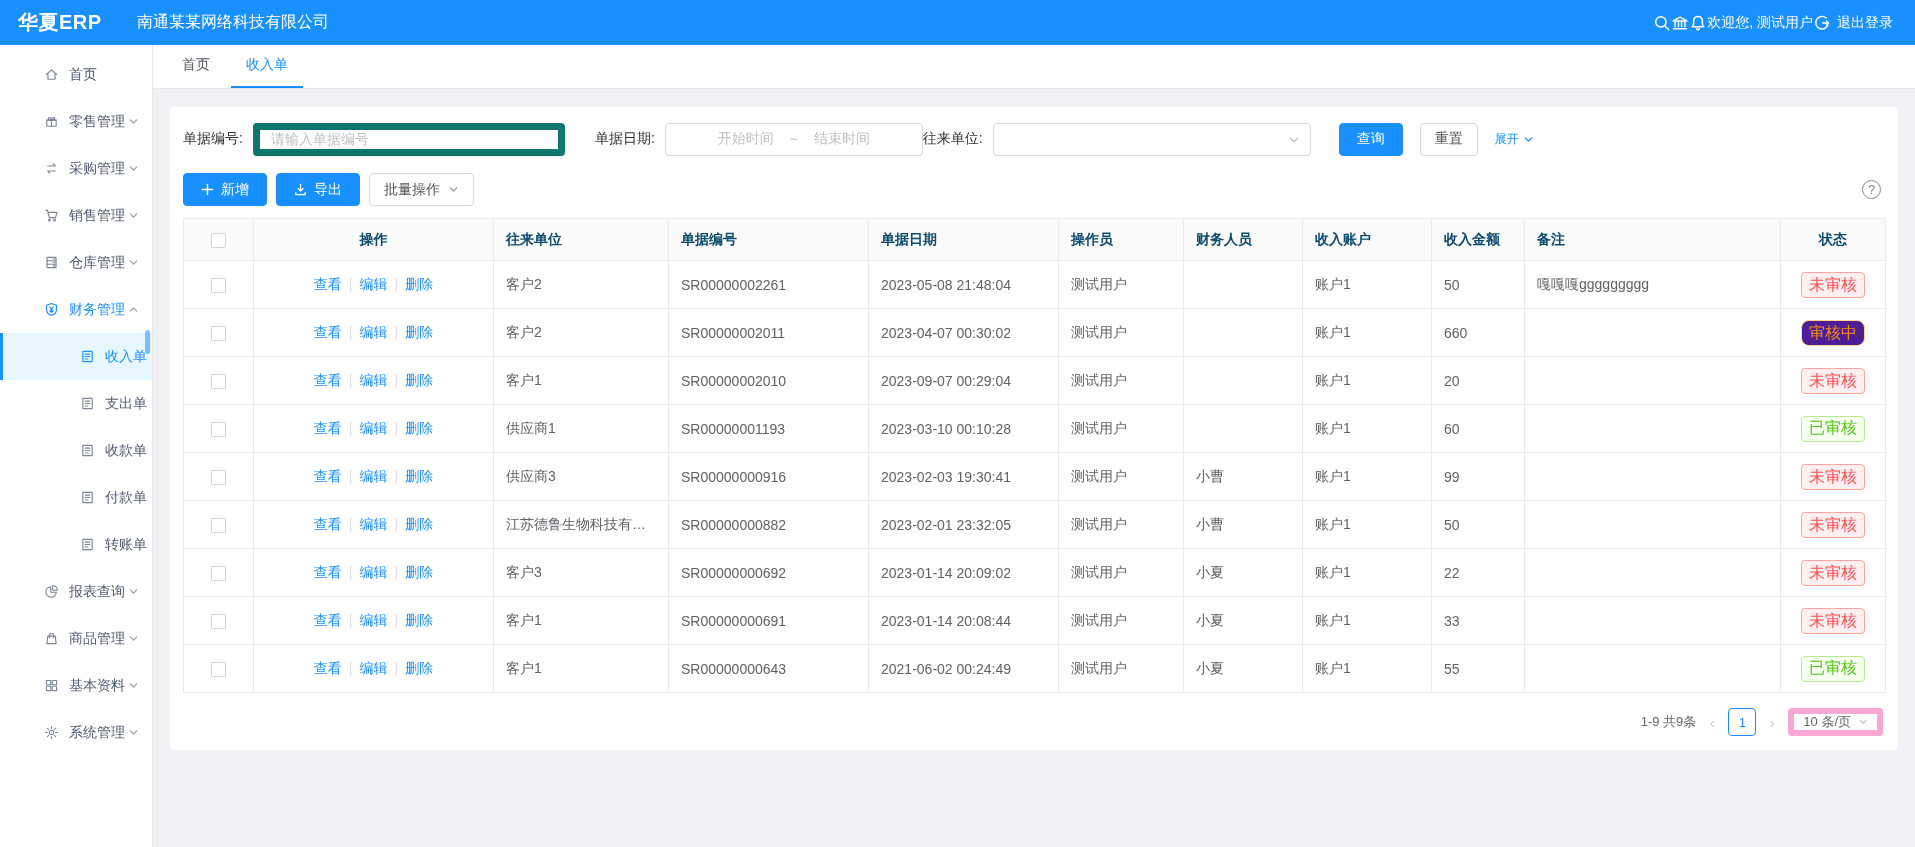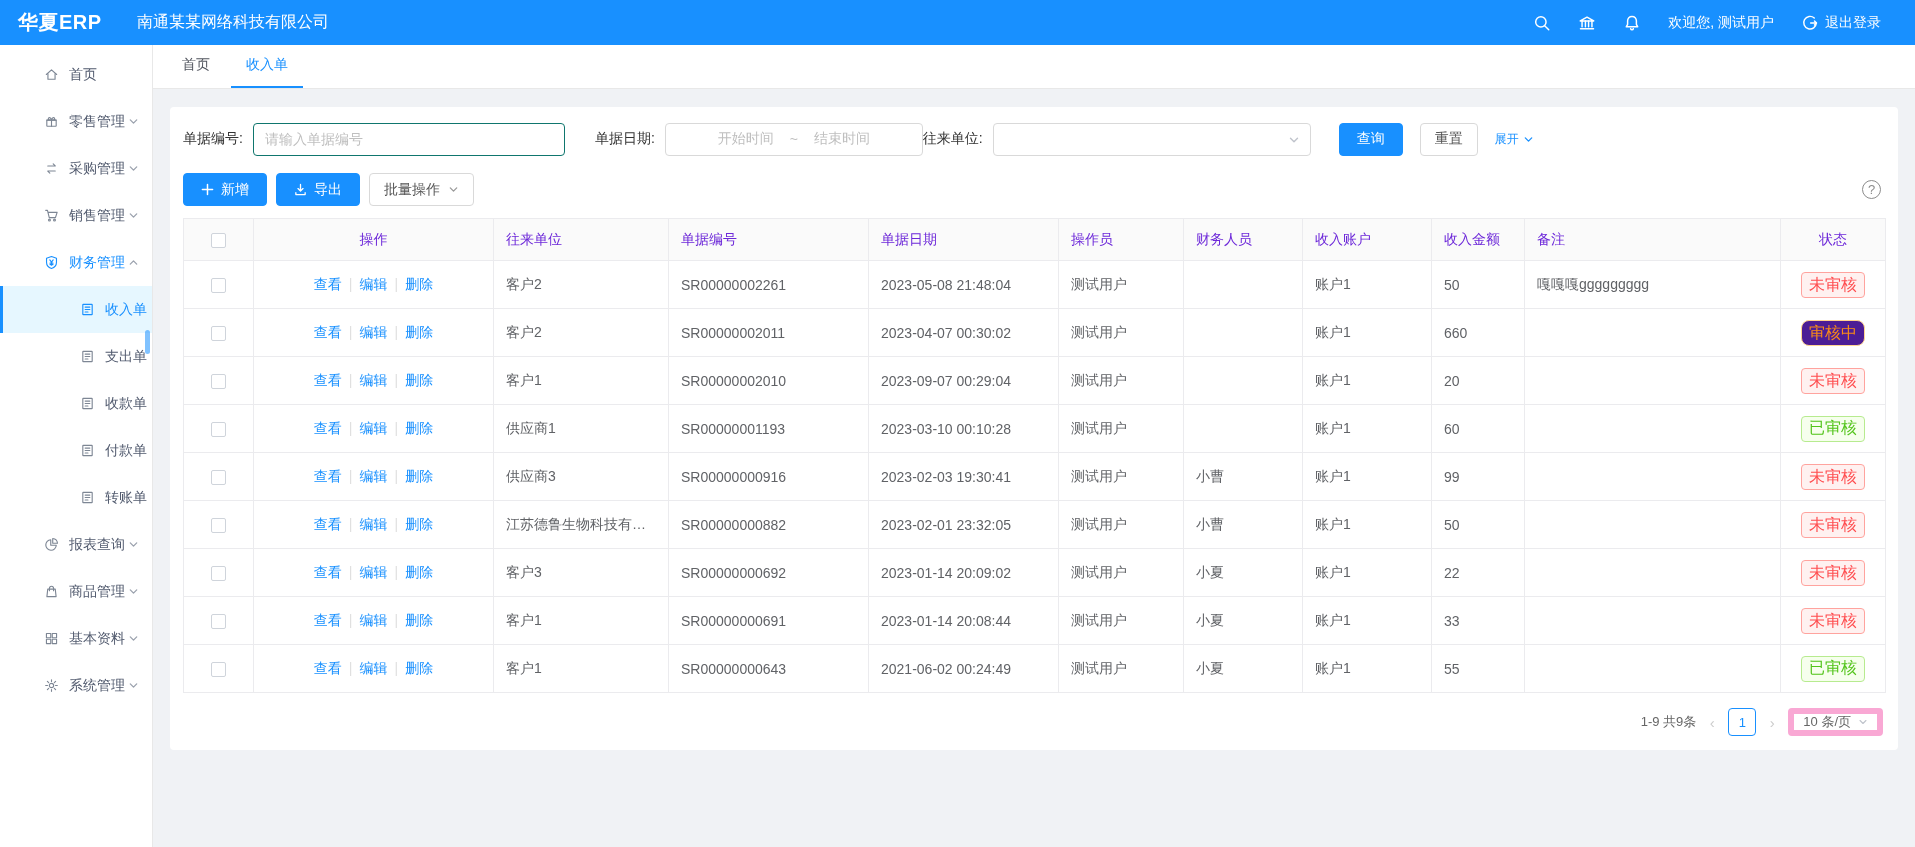--- a/index.html
+++ b/index.html
@@ -3,21 +3,21 @@
 <meta charset="utf-8">
 <style>
   :root{ --primary:#1890ff; }
   *{box-sizing:border-box;margin:0;padding:0;font-family:"Liberation Sans","DejaVu Sans",sans-serif;}
   body{width:1915px;height:847px;overflow:hidden;background:#f0f2f5;}
 
   
   .topbar{height:45px;background:var(--primary);display:flex;align-items:center;color:#fff;}
   .logo{width:119px;padding-left:18px;font-size:20px;font-weight:bold;letter-spacing:.5px;white-space:nowrap;}
   .company{margin-left:18px;font-size:16px;}
-  .topbar-right{margin-left:auto;display:flex;align-items:center;gap:27px;padding-right:34px;font-size:14px;}
+  .topbar-right{margin-left:auto;display:flex;align-items:center;padding-right:22px;font-size:14px;}
   .tb-icon{width:18px;height:18px;display:inline-flex;cursor:pointer;}
   .tb-icon svg{width:18px;height:18px;}
   .logout{display:flex;align-items:center;gap:6px;cursor:pointer;}
 
   
   .layout{display:flex;height:802px;}
   .sidebar{width:153px;background:#fff;border-right:1px solid #e8e8e8;position:relative;padding-top:6px;flex:none;}
   .side-item,.side-sub{height:47px;display:flex;align-items:center;font-size:14px;color:#515a6e;cursor:pointer;position:relative;}
   .side-item{padding-left:44px;}
   .side-sub{padding-left:80px;}
@@ -37,21 +37,21 @@
   .main{flex:1;display:flex;flex-direction:column;background:#f0f2f5;min-width:0;}
   .tabbar{height:44px;background:#fff;border-bottom:1px solid #e8e8e8;display:flex;align-items:flex-end;padding-left:14px;}
   .tab{height:44px;display:flex;align-items:center;padding:0 15px;margin-right:6px;font-size:14px;color:#51555e;cursor:pointer;border-bottom:2px solid transparent;}
   .tab.active{color:var(--primary);border-bottom-color:var(--primary);}
   .content{flex:1;padding:18px 17px 0;}
   .card{background:#fff;border-radius:4px;padding:12px 13px 14px;}
 
   
   .filter-row{display:flex;align-items:center;height:40px;}
   .f-label{font-size:14px;color:#333;white-space:nowrap;}
-  .inp{width:312px;height:33px;border:1px solid #0f766e;border-radius:4px;padding:0 11px;font-size:14px;color:#555;margin-left:10px;outline:none;}
+  .inp{width:312px;height:33px;border:7px solid #0f766e;border-radius:4px;padding:0 11px;font-size:14px;color:#555;margin-left:10px;outline:none;}
   .inp::placeholder{color:#bfbfbf;}
   .daterange{width:258px;height:33px;border:1px solid #d9d9d9;border-radius:4px;margin-left:10px;display:flex;align-items:center;justify-content:center;gap:16px;font-size:14px;color:#bfbfbf;background:#fff;cursor:pointer;}
   .select{width:318px;height:33px;border:1px solid #d9d9d9;border-radius:4px;margin-left:10px;position:relative;background:#fff;cursor:pointer;}
   .select .chevsel{position:absolute;right:10px;top:10px;color:#c0c4cc;display:inline-flex;}
   .chevsel svg{width:12px;height:12px;}
   .ml30{margin-left:30px;} .ml76{}
   .btn{height:33px;border-radius:4px;font-size:14px;display:inline-flex;align-items:center;justify-content:center;cursor:pointer;white-space:nowrap;}
   .btn-primary{background:var(--primary);color:#fff;border:1px solid var(--primary);padding:0 17px;}
   .btn-plain{background:#fff;color:#555;border:1px solid #d9d9d9;padding:0 14px;}
   .btn .bicon{display:inline-flex;margin-right:7px;} .btn .bicon svg{width:13px;height:13px;}
@@ -59,21 +59,21 @@
   .expand svg{width:11px;height:11px;}
 
   
   .toolbar{margin-top:14px;display:flex;align-items:center;gap:9px;position:relative;}
   .batch .bchev{display:inline-flex;margin-left:8px;color:#999;} .batch .bchev svg{width:11px;height:11px;}
   .help{position:absolute;right:4px;top:7px;width:19px;height:19px;border:1px solid #8c8c8c;border-radius:50%;color:#8c8c8c;font-size:13px;display:flex;align-items:center;justify-content:center;cursor:pointer;}
 
   
   table{margin-top:12px;border-collapse:collapse;table-layout:fixed;width:1702px;font-size:14px;color:#606266;}
   th,td{border:1px solid #ebebee;overflow:hidden;white-space:nowrap;text-overflow:ellipsis;}
-  th{background:#fafafa;height:42px;font-weight:400;color:#6d28d9;text-align:left;padding:0 12px;}
+  th{background:#fafafa;height:42px;font-weight:700;color:#0c4a6e;text-align:left;padding:0 12px;}
   td{height:48px;padding:0 12px;background:#fff;}
   th.c-center,td.c-center{text-align:center;padding:0 4px;}
   .checkbox{display:inline-block;width:15px;height:15px;border:1px solid #cfd4db;border-radius:2px;background:#fff;vertical-align:middle;cursor:pointer;}
   .op-link{color:var(--primary);cursor:pointer;text-decoration:none;}
   .op-sep{color:#e0e0e0;margin:0 7px;}
   .badge{display:inline-block;font-size:16px;line-height:1;padding:4px 7px;border-radius:4px;border:1px solid;}
   .unaudited{color:#ff4d4f;background:#fff1f0;border-color:#ffa39e;}
   .auditing{color:#fa8c16;background:#4c1d95;border-color:#ffd591;border-radius:8px;}
   .audited{color:#52c41a;background:#f6ffed;border-color:#b7eb8f;font-family:Liberation Mono, monospace;}
 
@@ -170,20 +170,34 @@
               <circle cx="11.2" cy="12.8" r="1"></circle>
             </svg>
           </span>
           <span class="side-label">销售管理</span>
           <span class="chev">
             <svg viewBox="0 0 12 12" fill="none" stroke="currentColor" stroke-width="1.4" stroke-linecap="round" stroke-linejoin="round">
               <path d="M2.5 4.2 6 7.8l3.5-3.6"></path>
             </svg>
           </span>
         </div>
+        <div class="side-item">
+          <span class="icn">
+            <svg viewBox="0 0 16 16" fill="none" stroke="currentColor" stroke-width="1.2" stroke-linecap="round" stroke-linejoin="round">
+              <rect x="3.2" y="2.5" width="9.6" height="11" rx=".5"></rect>
+              <path d="M3.2 6.2h9.6M3.2 9.8h9.6M9.8 4.3h1.6M9.8 8h1.6M9.8 11.6h1.6"></path>
+            </svg>
+          </span>
+          <span class="side-label">仓库管理</span>
+          <span class="chev">
+            <svg viewBox="0 0 12 12" fill="none" stroke="currentColor" stroke-width="1.4" stroke-linecap="round" stroke-linejoin="round">
+              <path d="M2.5 4.2 6 7.8l3.5-3.6"></path>
+            </svg>
+          </span>
+        </div>
         <div class="side-item parent-active">
           <span class="icn">
             <svg viewBox="0 0 16 16" fill="none" stroke="currentColor" stroke-width="1.2" stroke-linecap="round" stroke-linejoin="round">
               <path d="M8 1.6 13.3 3.5v4.2c0 3.3-2.3 5.7-5.3 6.7-3-1-5.3-3.4-5.3-6.7V3.5z"></path>
               <path d="m6.2 5.3 1.8 2.3 1.8-2.3M8 7.6v3.2M6.4 8.7h3.2M6.4 10.2h3.2"></path>
             </svg>
           </span>
           <span class="side-label">财务管理</span>
           <span class="chev up">
             <svg viewBox="0 0 12 12" fill="none" stroke="currentColor" stroke-width="1.4" stroke-linecap="round" stroke-linejoin="round">

